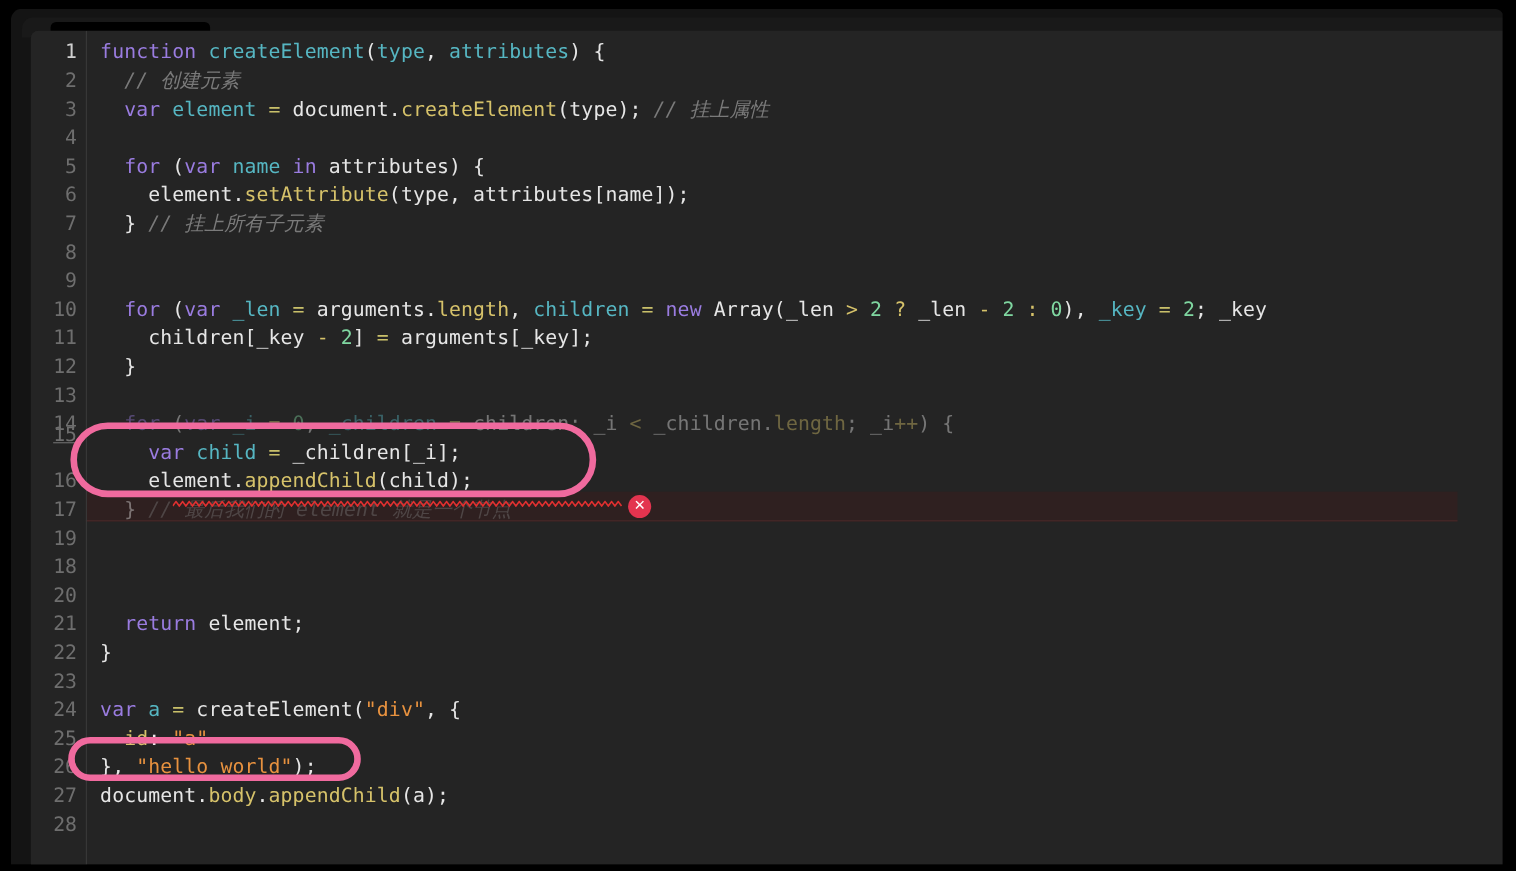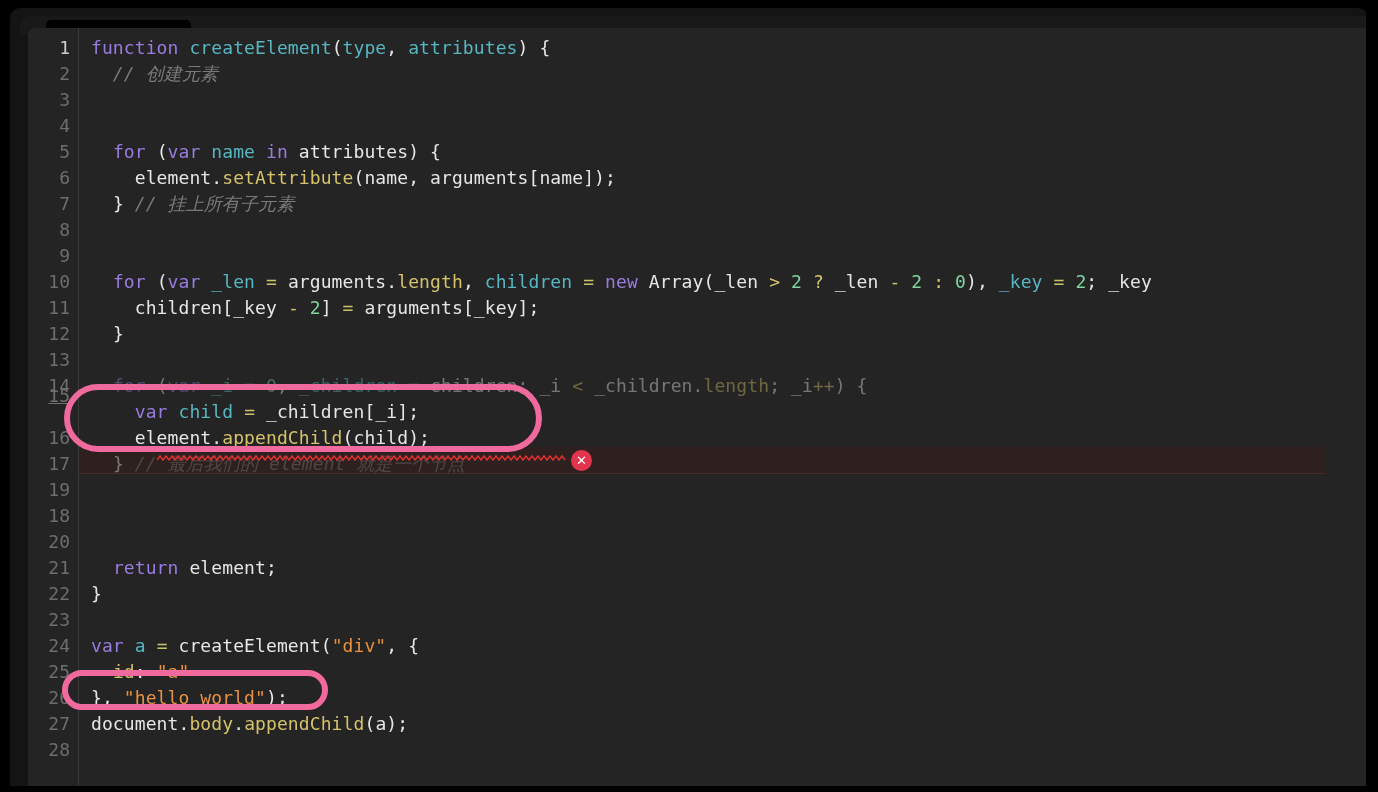--- a/index.html
+++ b/index.html
@@ -225,26 +225,27 @@
           <div class="ln" style="top: 709px;">28</div>
         </div>
       <div id="gutter-divider"></div>
 
       <div id="code">
 
         <div class="codeline" style="top:7px"><span class="kw">function</span> <span class="fn">createElement</span><span class="punc">(</span><span class="fn">type</span><span class="punc">, </span><span class="fn">attributes</span><span class="punc">) {</span></div>
 
         <div class="codeline" style="top:33px"><span class="cmt">  // 创建元素</span></div>
 
+        <div class="codeline" style="top:59px">  <span class="kw">var</span> <span class="fn">element</span> <span class="op">=</span> <span class="pln">document.</span><span class="meth">createElement</span><span class="punc">(</span><span class="pln">type</span><span class="punc">);</span> <span class="cmt">// 挂上属性</span></div>
 
         <div class="codeline" style="top:85px"></div>
 
         <div class="codeline" style="top:111px">  <span class="kw">for</span> <span class="punc">(</span><span class="kw">var</span> <span class="fn">name</span> <span class="kw">in</span> <span class="pln">attributes</span><span class="punc">) {</span></div>
 
-        <div class="codeline" style="top:137px">    <span class="pln">element.</span><span class="meth">setAttribute</span><span class="punc">(</span><span class="pln">name, arguments</span><span class="punc">[</span><span class="pln">name</span><span class="punc">]);</span></div>
+        <div class="codeline" style="top:137px">    <span class="pln">element.</span><span class="meth">setAttribute</span><span class="punc">(</span><span class="pln">type, attributes</span><span class="punc">[</span><span class="pln">name</span><span class="punc">]);</span></div>
 
         <div class="codeline" style="top:163px">  <span class="punc">}</span> <span class="cmt">// 挂上所有子元素</span></div>
 
         <div class="codeline" style="top:189px"></div>
         <div class="codeline" style="top:215px"></div>
 
         <div class="codeline" style="top:241px">  <span class="kw">for</span> <span class="punc">(</span><span class="kw">var</span> <span class="fn">_len</span> <span class="op">=</span> <span class="pln">arguments.</span><span class="meth">length</span><span class="punc">, </span><span class="fn">children</span> <span class="op">=</span> <span class="kw">new</span> <span class="pln">Array</span><span class="punc">(</span><span class="pln">_len</span> <span class="cond">&gt;</span> <span class="num">2</span> <span class="cond">?</span> <span class="pln">_len</span> <span class="cond">-</span> <span class="num">2</span> <span class="cond">:</span> <span class="num">0</span><span class="punc">), </span><span class="fn">_key</span> <span class="op">=</span> <span class="num">2</span><span class="punc">; </span><span class="pln">_key</span></div>
 
         <div class="codeline" style="top:267px">    <span class="pln">children</span><span class="punc">[</span><span class="pln">_key</span> <span class="cond">-</span> <span class="num">2</span><span class="punc">]</span> <span class="op">=</span> <span class="pln">arguments</span><span class="punc">[</span><span class="pln">_key</span><span class="punc">];</span></div>
 

